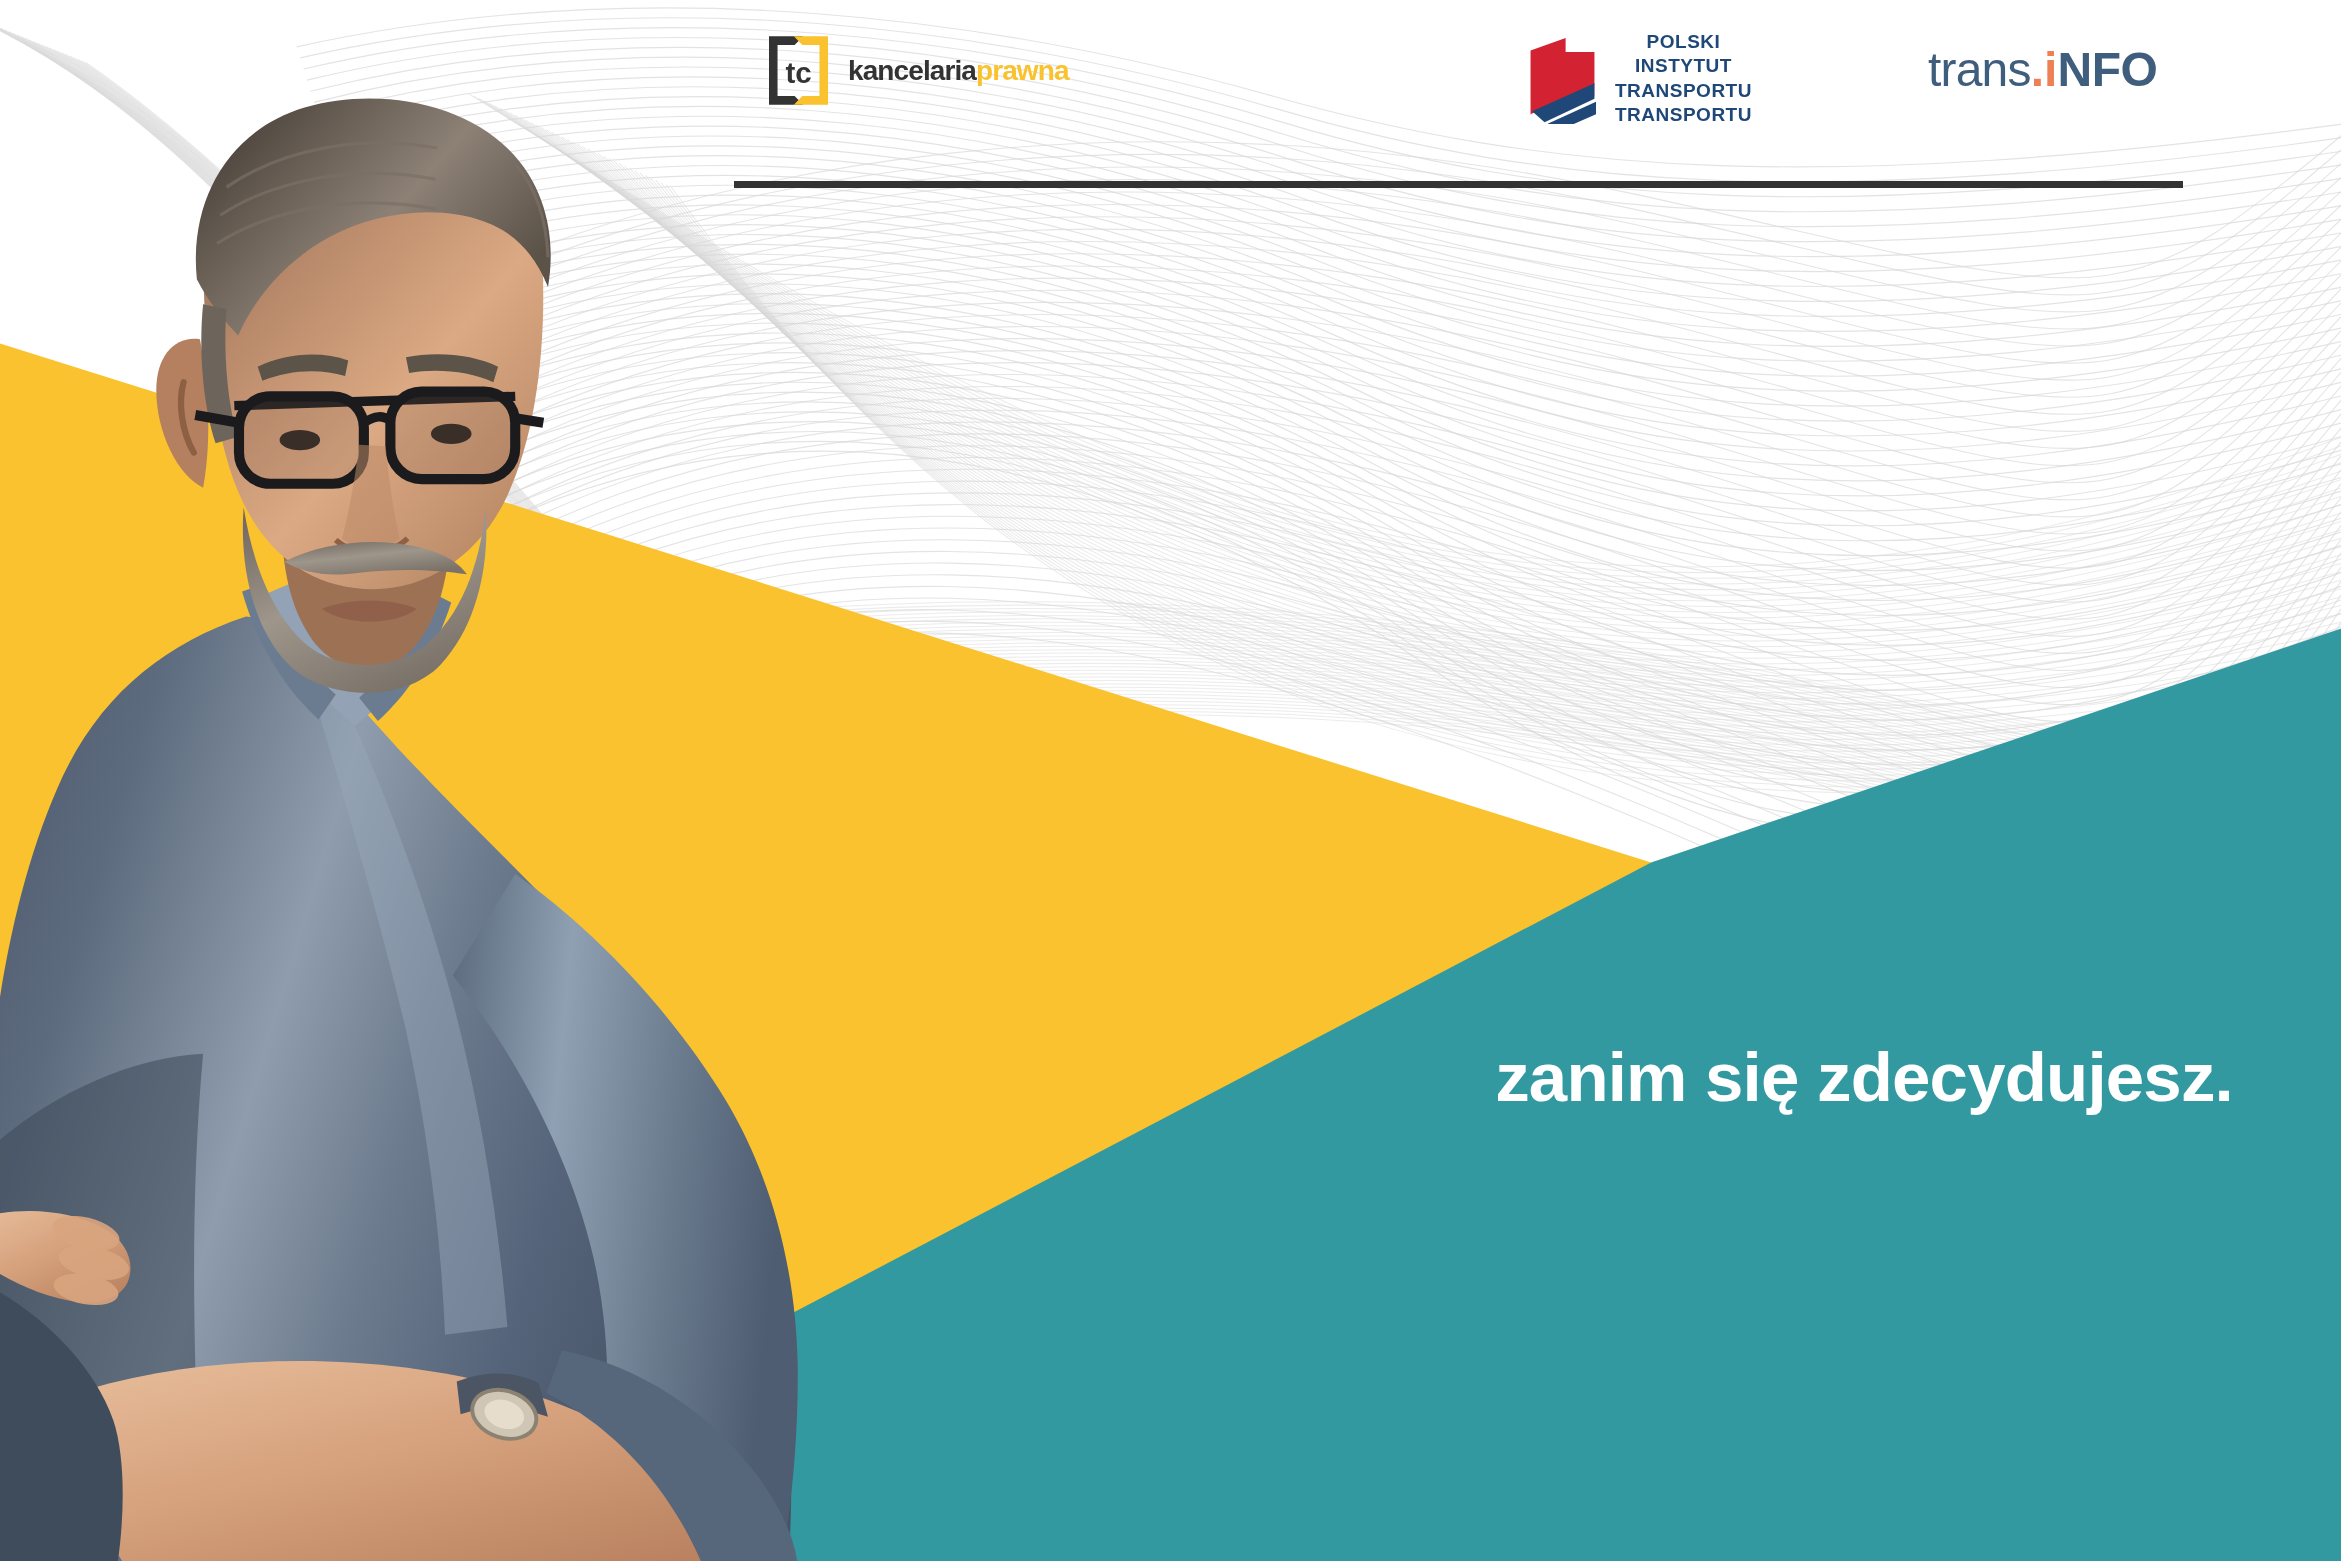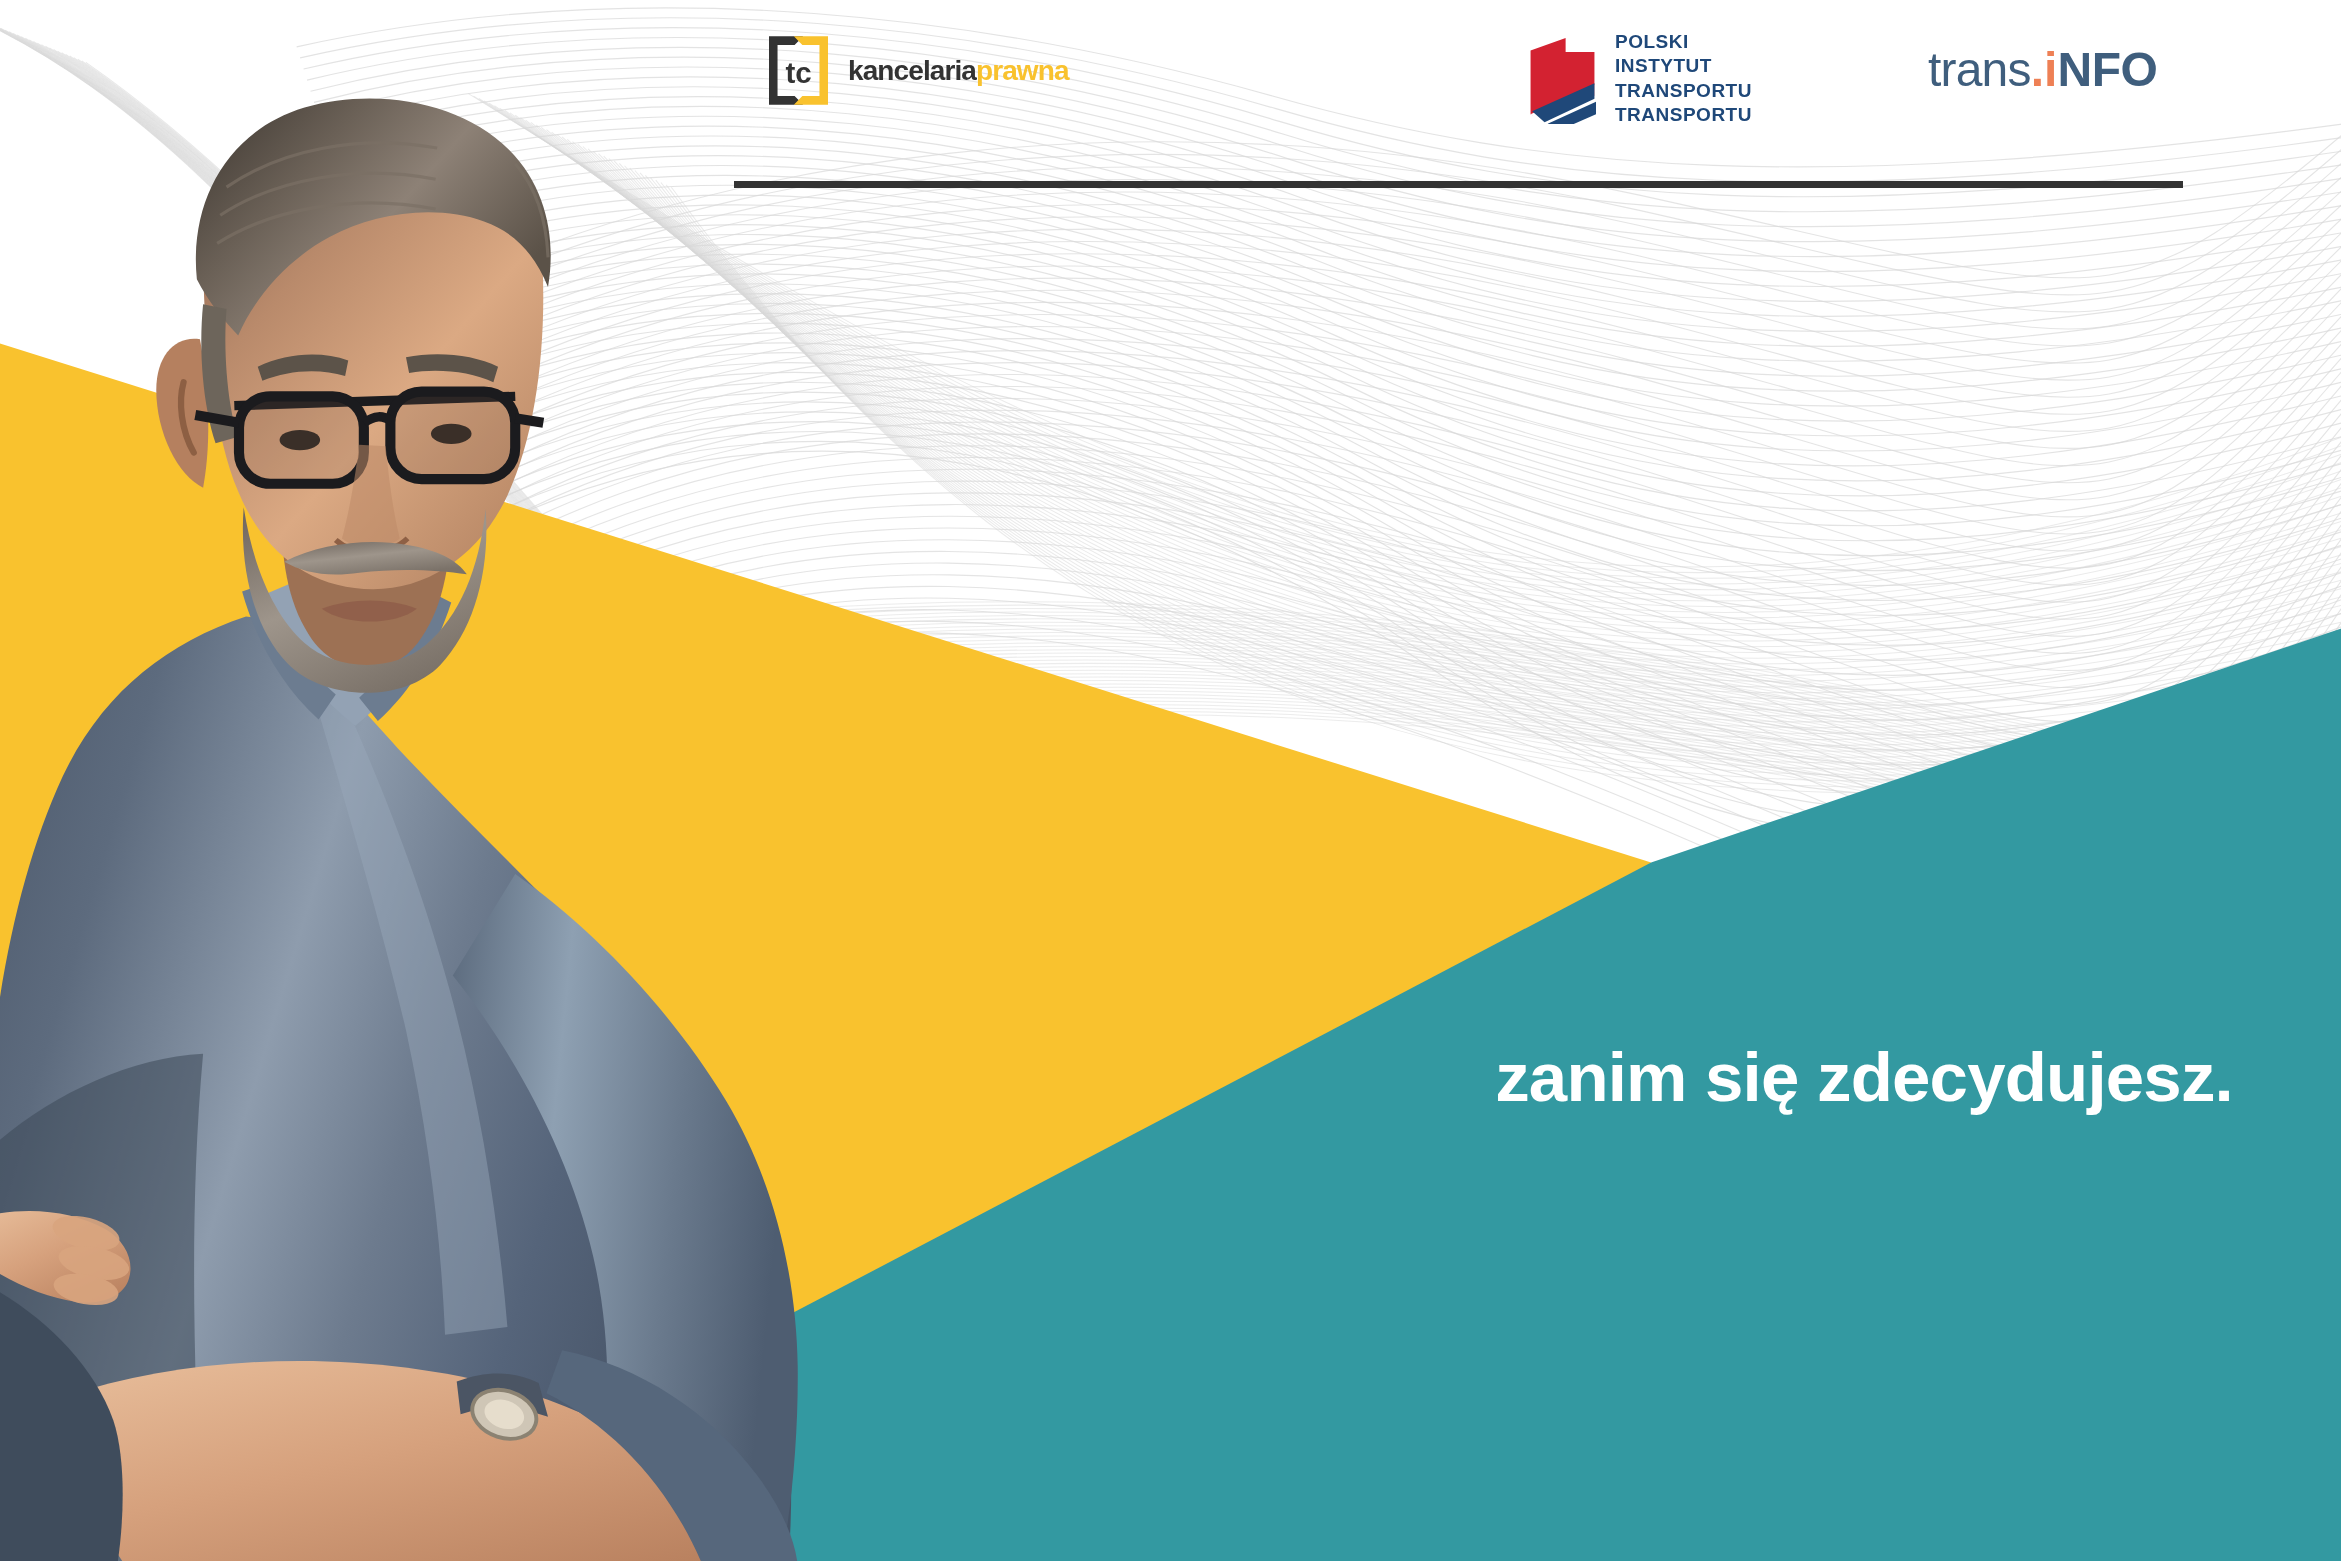--- a/index.html
+++ b/index.html
@@ -63,21 +63,21 @@
     white-space:nowrap;
     line-height:1;
     text-align:center;
   }
   .tc-dark { color:#333333; }
   .tc-yellow { color:#F9C22E; }
 
   
   #logo-pitd {
     position:absolute; left:795px; top:0px;
-    display:flex; align-items:center; gap:19px;
+    display:flex; align-items:center; gap:19px;text-align:center;
   }
   .pitd-mark { width:67px; height:91px; }
   .pitd-text {
     font-size:19px; font-weight:bold;
     color:#1F4879; line-height:1.28;
     letter-spacing:0.5px;
     white-space:nowrap;
   }
 
   

